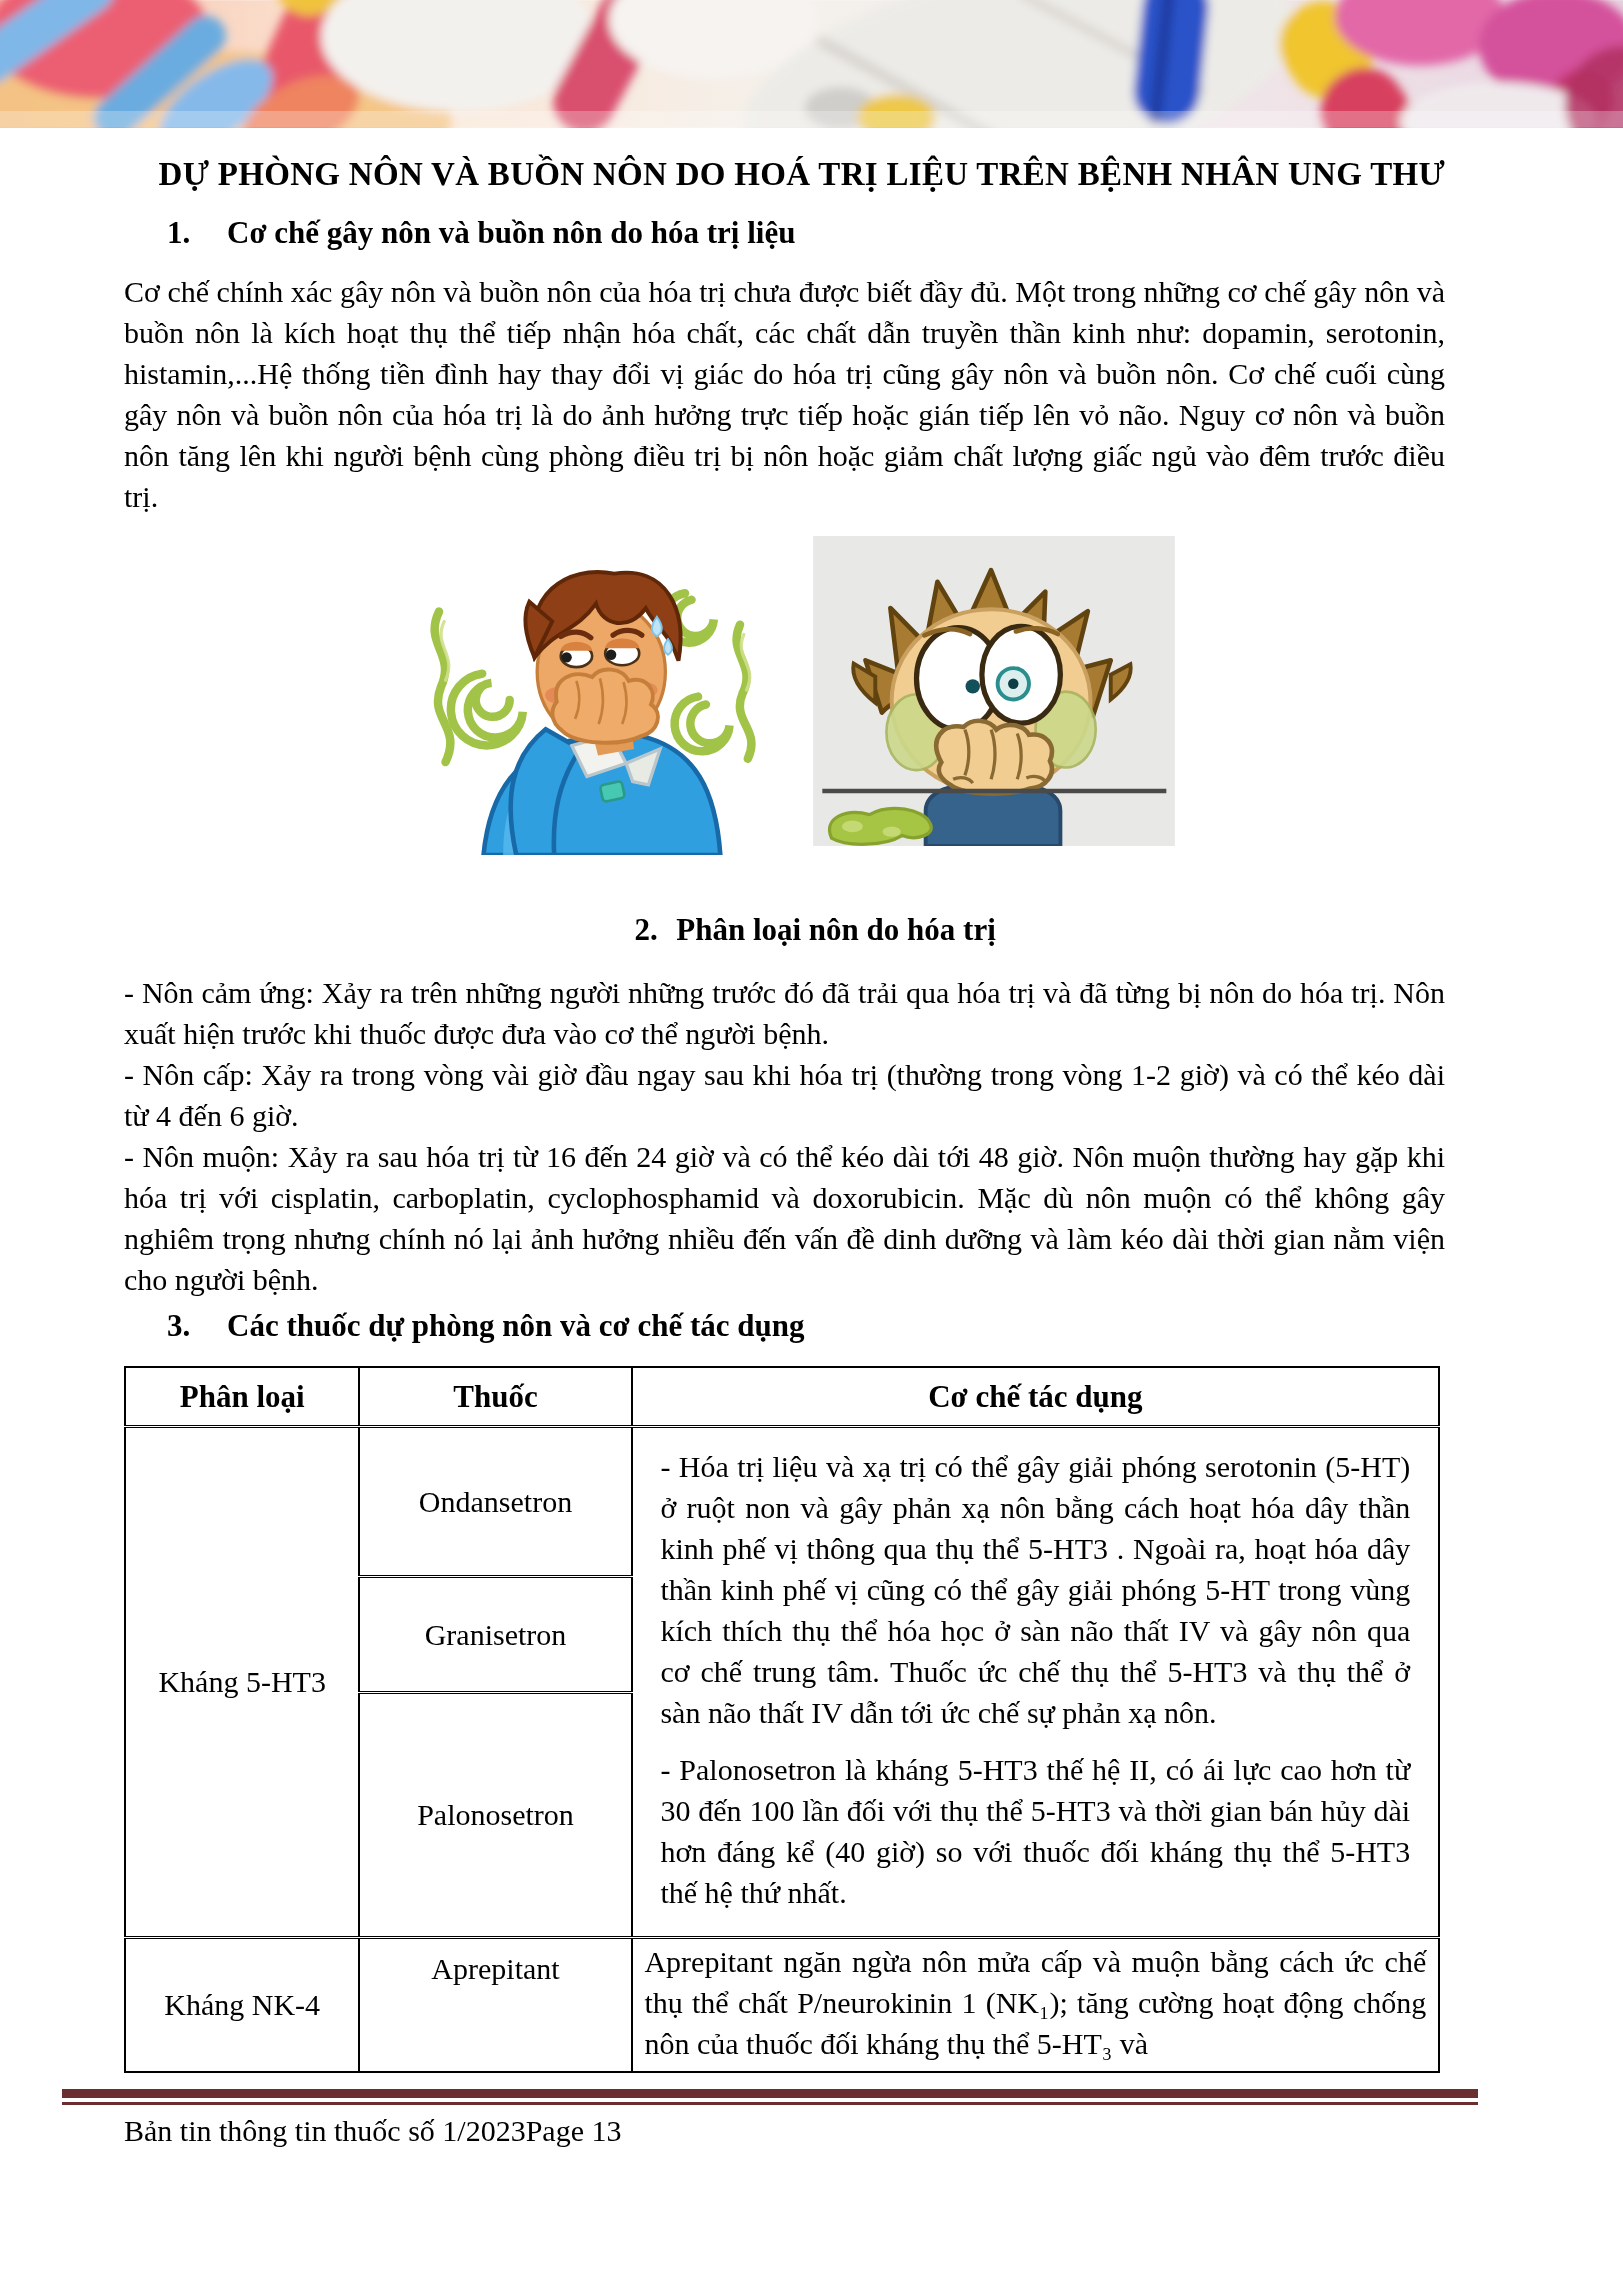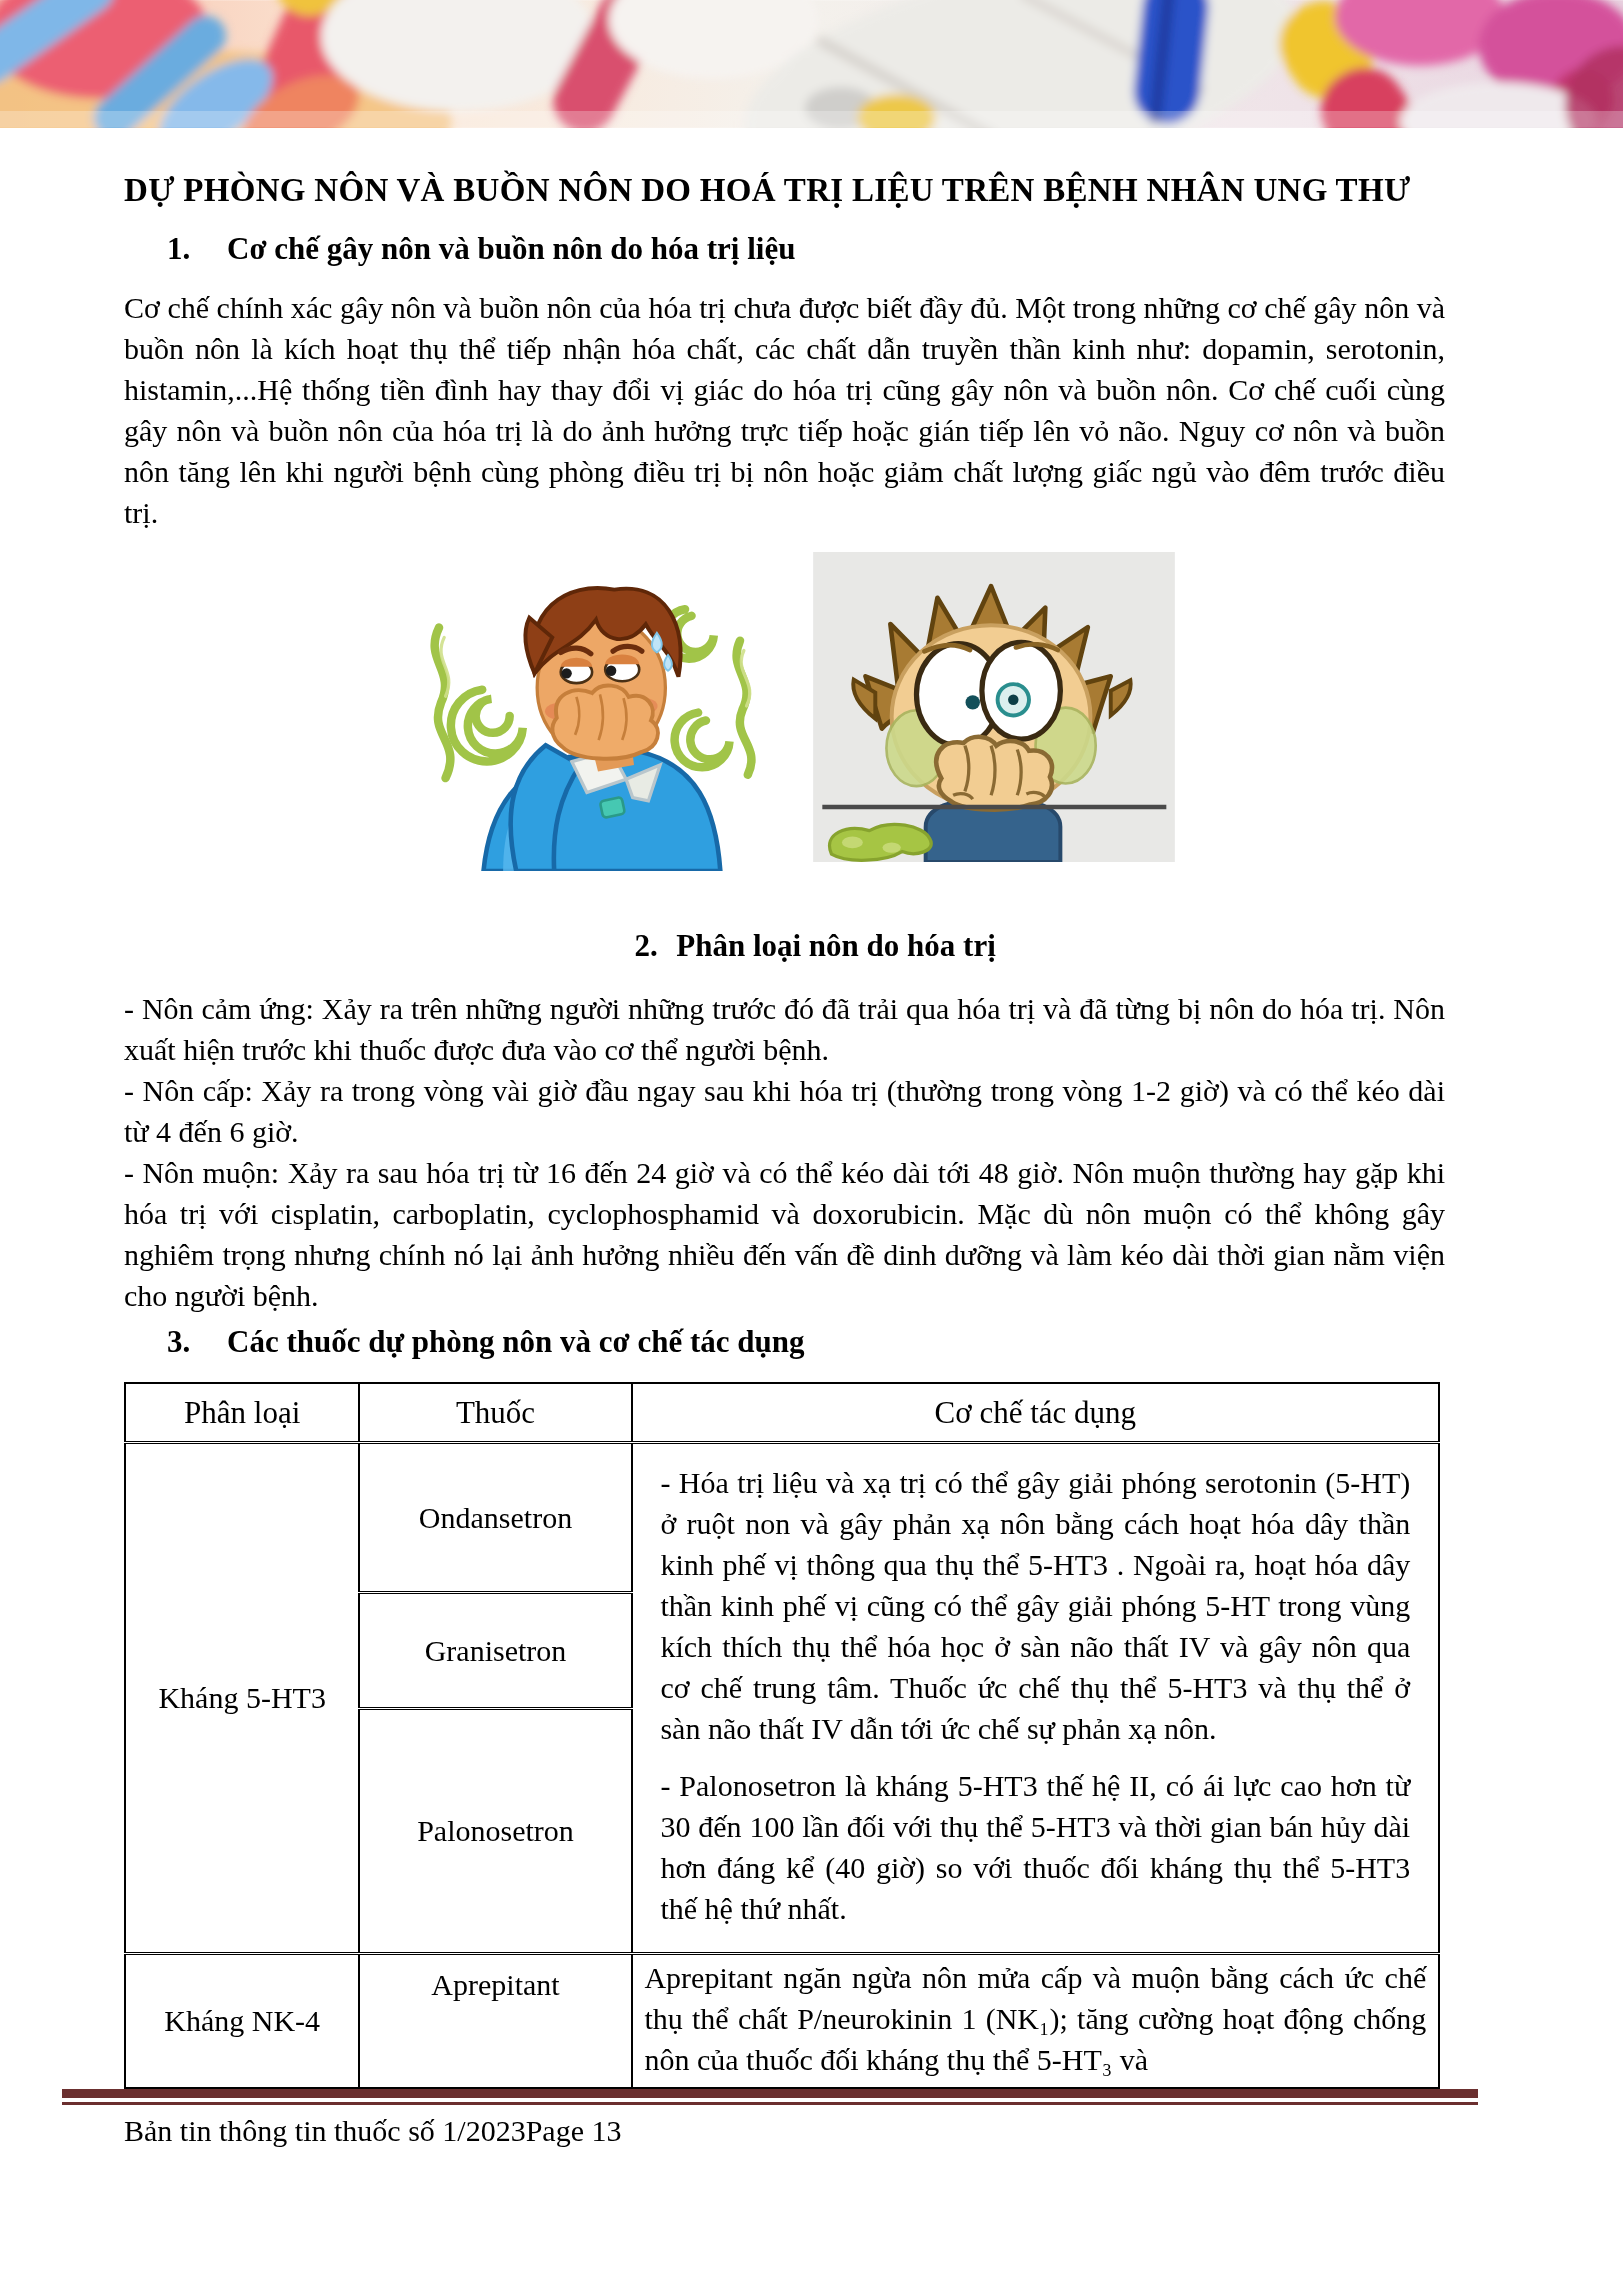--- a/index.html
+++ b/index.html
@@ -8,22 +8,22 @@
     width:1624px;height:2295px;
     margin:0 auto;
     background:#ffffff;
     font-family:"Liberation Serif","DejaVu Serif",serif;
     color:#000;
     overflow:hidden;
   }
   .banner{position:absolute;top:0;left:0;width:1624px;height:128px;overflow:hidden;}
   .content{position:absolute;top:128px;left:124px;width:1321px;}
   .doc-title{
-    margin-top:42px;
-    text-align:left;
+    margin-top:26px;
+    text-align:right;
     font-weight:bold;
     font-size:33px;line-height:41px;
     letter-spacing:0.3px;
   }
   .author{
     margin-top:1.3px;
     text-align:right;
     font-weight:bold;font-style:italic;
     font-size:31px;line-height:38px;
   }
@@ -46,21 +46,21 @@
   .bullets{margin-top:22px;font-size:30px;line-height:41px;text-align:justify;}
   .bullets p{margin:0;padding:0;}
   .drug-table{
     margin-top:19.6px;
     border-collapse:collapse;
     width:1316px;
     font-size:30px;line-height:41px;
   }
   .drug-table th,.drug-table td{border:2px solid #000;}
   .drug-table th{
-    font-size:31px;font-weight:normal;
+    font-size:31px;font-weight:bold;
     padding:7.9px 3.9px;
     border-bottom:3.9px double #000;
     text-align:center;
   }
   .col-class{width:232px;text-align:center;vertical-align:middle;}
   .col-drug{width:268px;text-align:center;vertical-align:middle;}
   .col-mech{width:811px;vertical-align:top;padding:2.6px 11.8px 6.5px 11.8px;text-align:justify;}
   .sub-divide{border-top:3.9px double #000 !important;}
   .group-divide td{border-top:3.9px double #000 !important;}
   td.h-ond{height:145px;}

